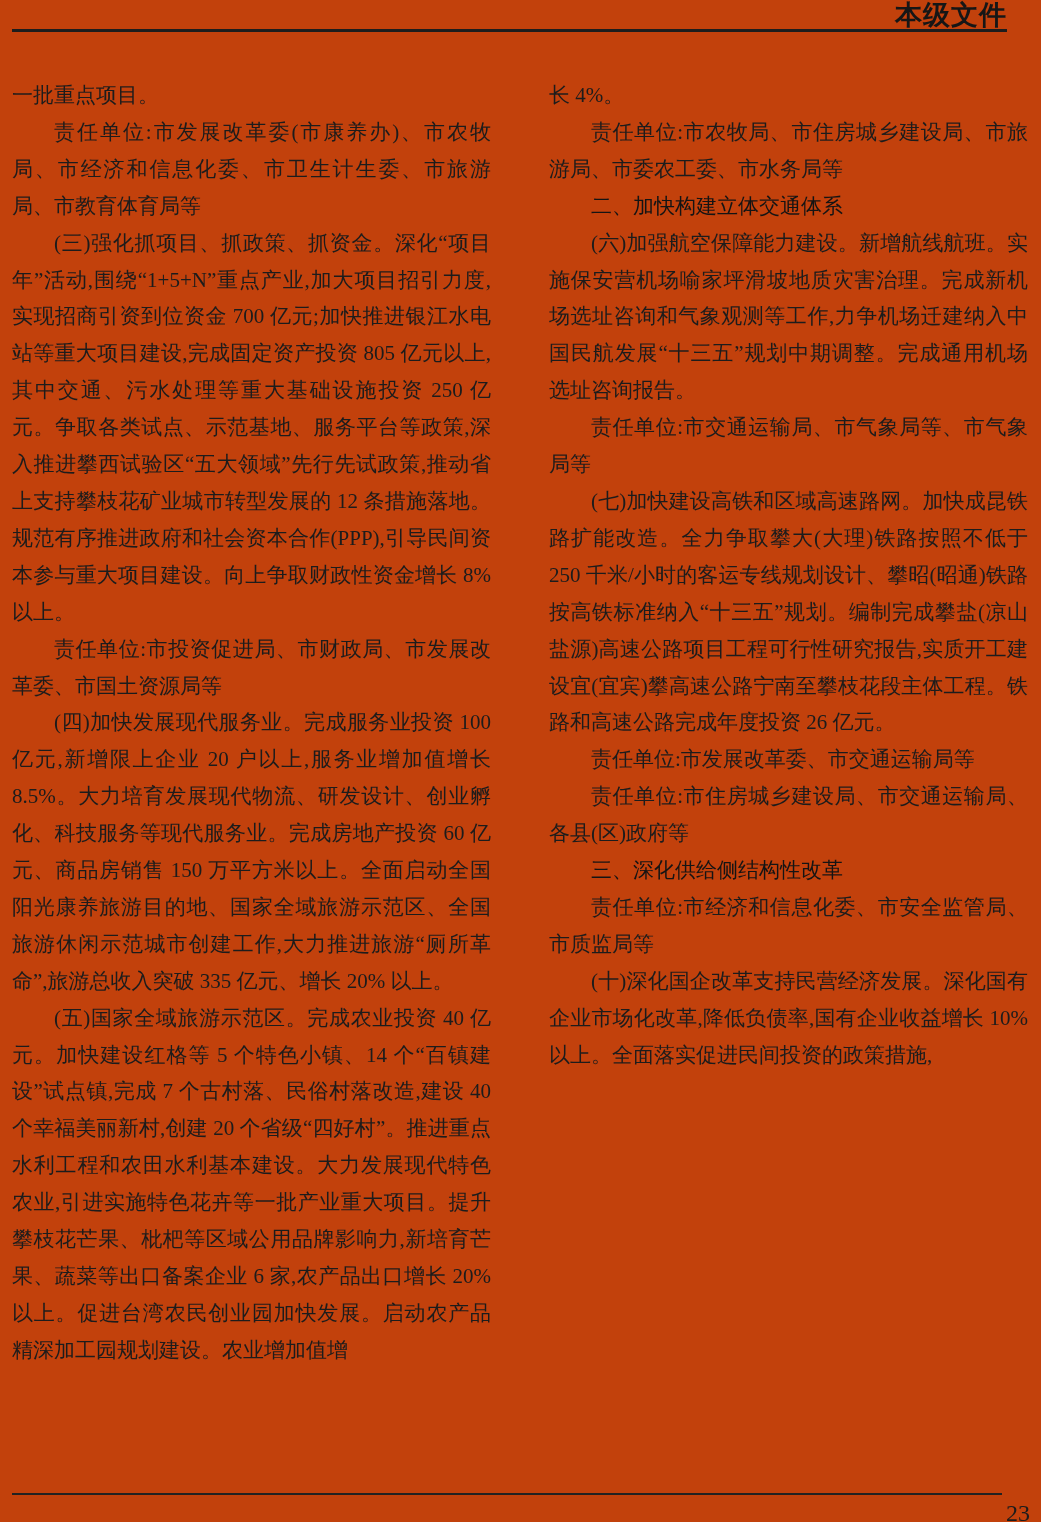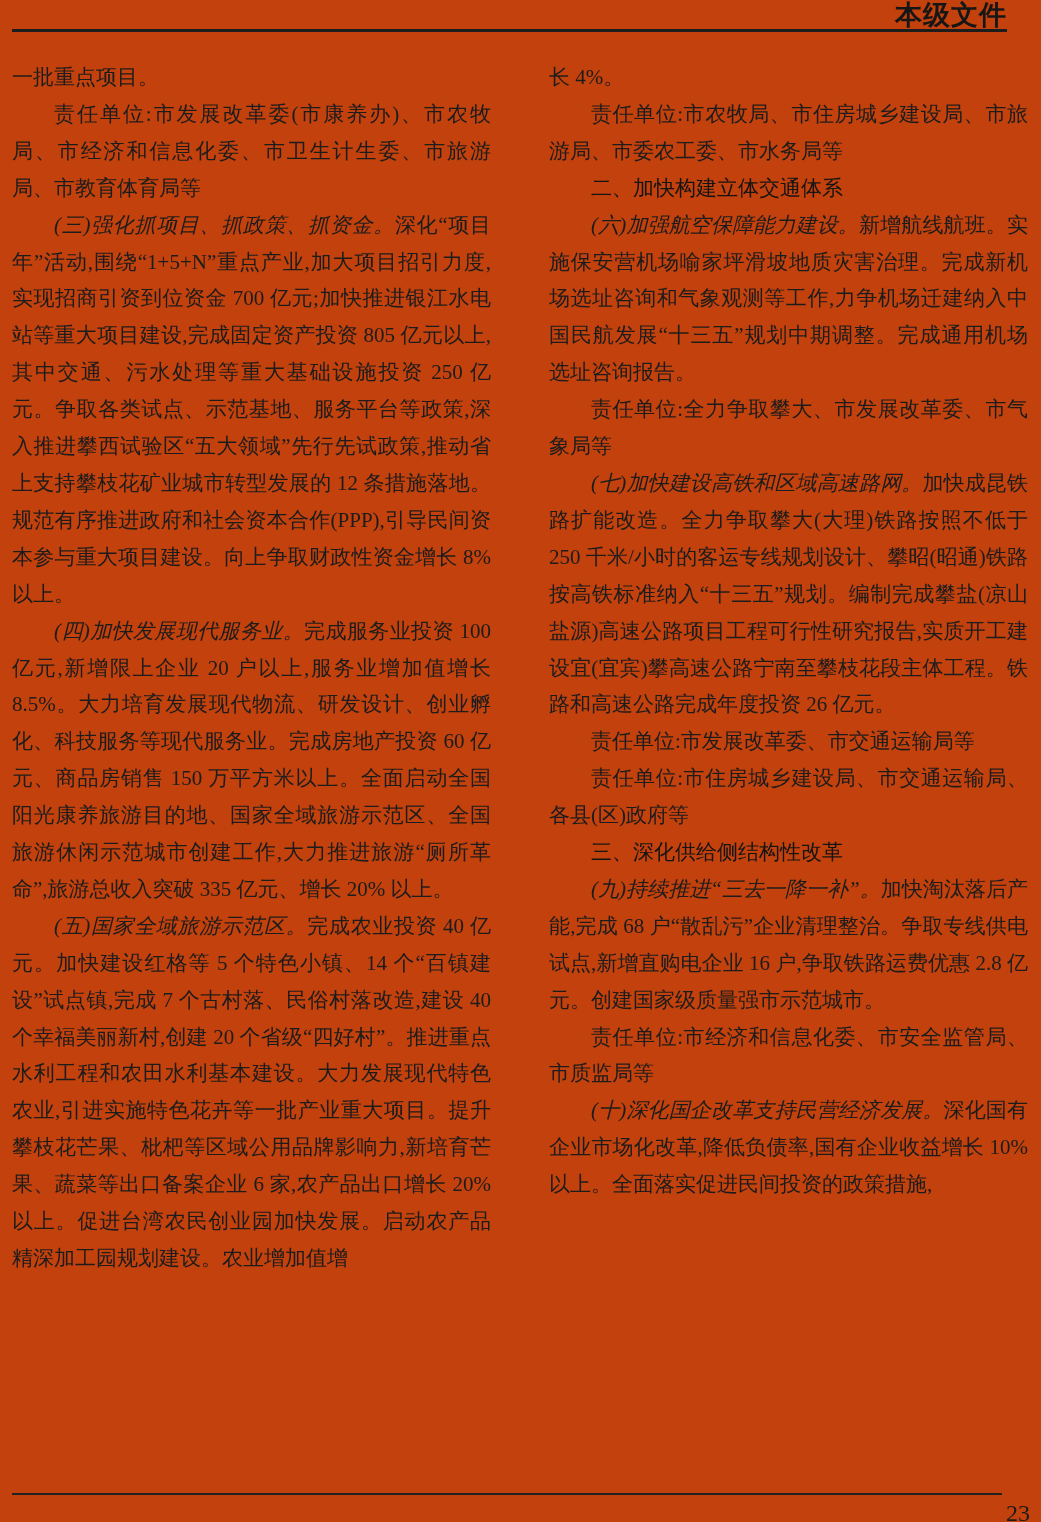--- a/index.html
+++ b/index.html
@@ -15,40 +15,40 @@
     position:absolute;top:1px;right:34px;
     font-family:"Liberation Sans","DejaVu Sans",sans-serif;
     font-weight:700;font-size:27px;line-height:28px;
     letter-spacing:1px;color:#161616;
   }
   .header-rule{
     position:absolute;top:29px;left:12px;width:995px;height:3px;
     background:#1d1d1d;
   }
   .content{
-    position:absolute;top:59px;left:12px;width:1016px;
+    position:absolute;top:77px;left:12px;width:1016px;
     display:flex;gap:58px;
   }
   .column{
     width:489px;
     font-size:21px;line-height:36.9px;
     text-align:justify;
     text-justify:inter-character;
   }
   .column p{
     margin:0;padding:0;
     text-indent:2em;
     word-break:break-word;
   }
   .column p.noindent{text-indent:0;}
   .column p.hd{
     font-family:"Liberation Sans","DejaVu Sans",sans-serif;
     font-weight:400;color:#141414;
   }
-  .lead{font-style:italic;}
+  .lead{}
   .footer-rule{
     position:absolute;top:1493px;left:12px;width:990px;height:2px;
     background:#222222;
   }
   .page-number{
     position:absolute;top:1500px;right:11px;
     font-size:24px;line-height:26px;color:#1c1c1c;
   }
 </style>
 </head>
@@ -58,35 +58,35 @@
 
   <div class="header-title">本级文件</div>
   <div class="header-rule"></div>
 
   <div class="content">
 
     <div class="column">
       <p class="noindent">一批重点项目。</p>
       <p>责任单位:市发展改革委(市康养办)、市农牧局、市经济和信息化委、市卫生计生委、市旅游局、市教育体育局等</p>
       <p><span class="lead">(三)强化抓项目、抓政策、抓资金。</span><span>深化“项目年”活动,围绕“1+5+N”重点产业,加大项目招引力度,实现招商引资到位资金 700 亿元;加快推进银江水电站等重大项目建设,完成固定资产投资 805 亿元以上,其中交通、污水处理等重大基础设施投资 250 亿元。争取各类试点、示范基地、服务平台等政策,深入推进攀西试验区“五大领域”先行先试政策,推动省上支持攀枝花矿业城市转型发展的 12 条措施落地。规范有序推进政府和社会资本合作(PPP),引导民间资本参与重大项目建设。向上争取财政性资金增长 8%以上。</span></p>
+      <p>责任单位:市投资促进局、市财政局、市发展改革委、市国土资源局等</p>
       <p><span class="lead">(四)加快发展现代服务业。</span><span>完成服务业投资 100 亿元,新增限上企业 20 户以上,服务业增加值增长 8.5%。大力培育发展现代物流、研发设计、创业孵化、科技服务等现代服务业。完成房地产投资 60 亿元、商品房销售 150 万平方米以上。全面启动全国阳光康养旅游目的地、国家全域旅游示范区、全国旅游休闲示范城市创建工作,大力推进旅游“厕所革命”,旅游总收入突破 335 亿元、增长 20% 以上。</span></p>
       <p><span class="lead">(五)国家全域旅游示范区。</span><span>完成农业投资 40 亿元。加快建设红格等 5 个特色小镇、14 个“百镇建设”试点镇,完成 7 个古村落、民俗村落改造,建设 40 个幸福美丽新村,创建 20 个省级“四好村”。推进重点水利工程和农田水利基本建设。大力发展现代特色农业,引进实施特色花卉等一批产业重大项目。提升攀枝花芒果、枇杷等区域公用品牌影响力,新培育芒果、蔬菜等出口备案企业 6 家,农产品出口增长 20% 以上。促进台湾农民创业园加快发展。启动农产品精深加工园规划建设。农业增加值增</span></p>
     </div>
 
     <div class="column">
       <p class="noindent">长 4%。</p>
       <p>责任单位:市农牧局、市住房城乡建设局、市旅游局、市委农工委、市水务局等</p>
       <p class="hd">二、加快构建立体交通体系</p>
       <p><span class="lead">(六)加强航空保障能力建设。</span><span>新增航线航班。实施保安营机场喻家坪滑坡地质灾害治理。完成新机场选址咨询和气象观测等工作,力争机场迁建纳入中国民航发展“十三五”规划中期调整。完成通用机场选址咨询报告。</span></p>
-      <p>责任单位:全力争取攀大、市发展改革委、市气象局等</p>
+      <p>责任单位:市交通运输局、市气象局等、市气象局等</p>
       <p><span class="lead">(七)加快建设高铁和区域高速路网。</span><span>加快成昆铁路扩能改造。全力争取攀大(大理)铁路按照不低于 250 千米/小时的客运专线规划设计、攀昭(昭通)铁路按高铁标准纳入“十三五”规划。编制完成攀盐(凉山盐源)高速公路项目工程可行性研究报告,实质开工建设宜(宜宾)攀高速公路宁南至攀枝花段主体工程。铁路和高速公路完成年度投资 26 亿元。</span></p>
       <p>责任单位:市发展改革委、市交通运输局等</p>
       <p>责任单位:市住房城乡建设局、市交通运输局、各县(区)政府等</p>
       <p class="hd">三、深化供给侧结构性改革</p>
-      <p><span class="lead">(九)持续推进“三去一降一补”。</span><span>加快淘汰落后产能,完成 68 户“散乱污”企业清理整治。争取专线供电试点,新增直购电企业 16 户,争取铁路运费优惠 2.8 亿元。创建国家级质量强市示范城市。</span></p>
       <p>责任单位:市经济和信息化委、市安全监管局、市质监局等</p>
       <p><span class="lead">(十)深化国企改革支持民营经济发展。</span><span>深化国有企业市场化改革,降低负债率,国有企业收益增长 10%以上。全面落实促进民间投资的政策措施,</span></p>
     </div>
 
   </div>
 
   <div class="footer-rule"></div>
   <div class="page-number">23</div>
 
 </div>

